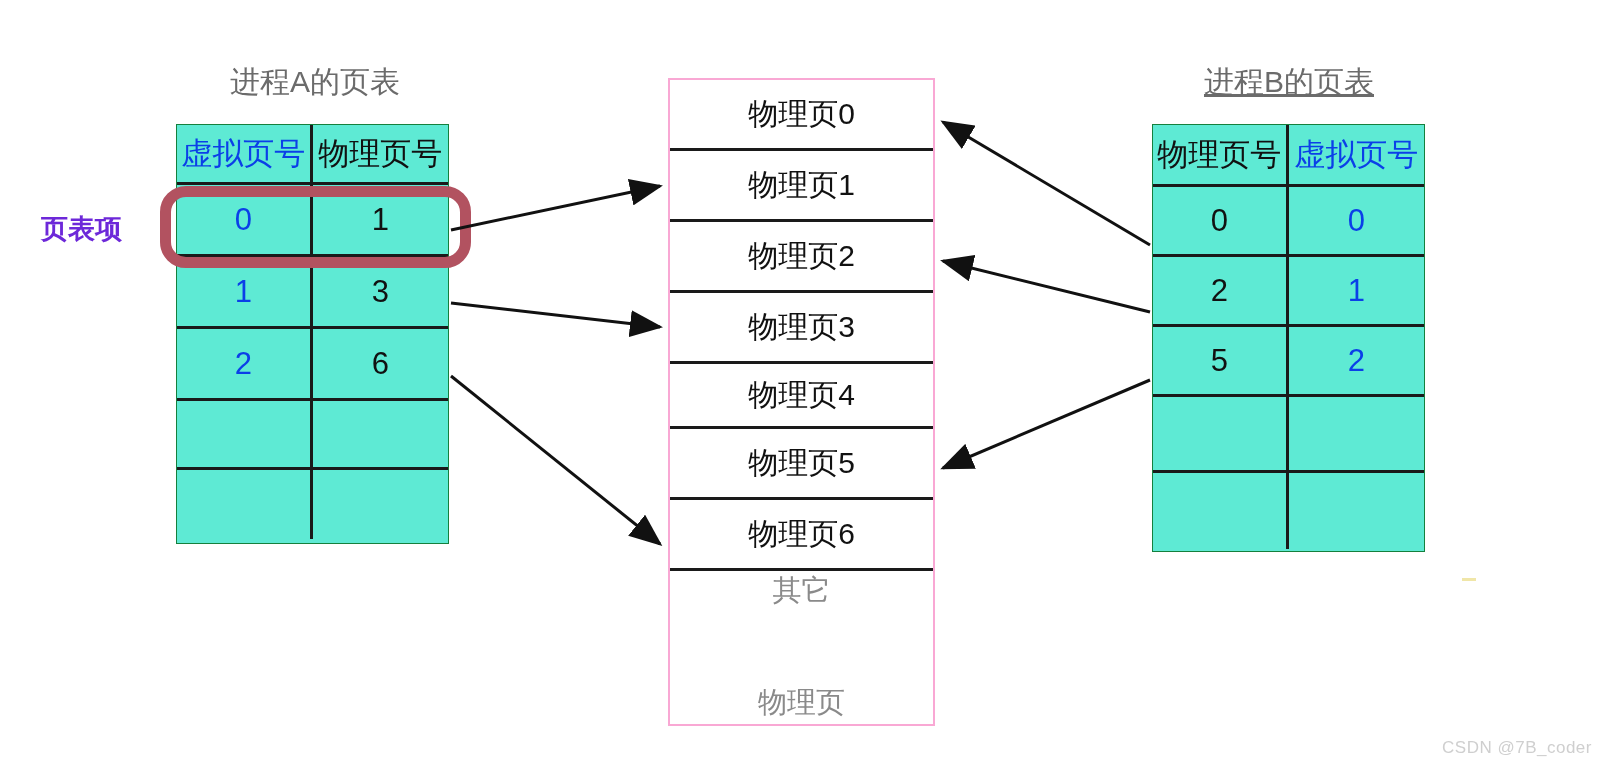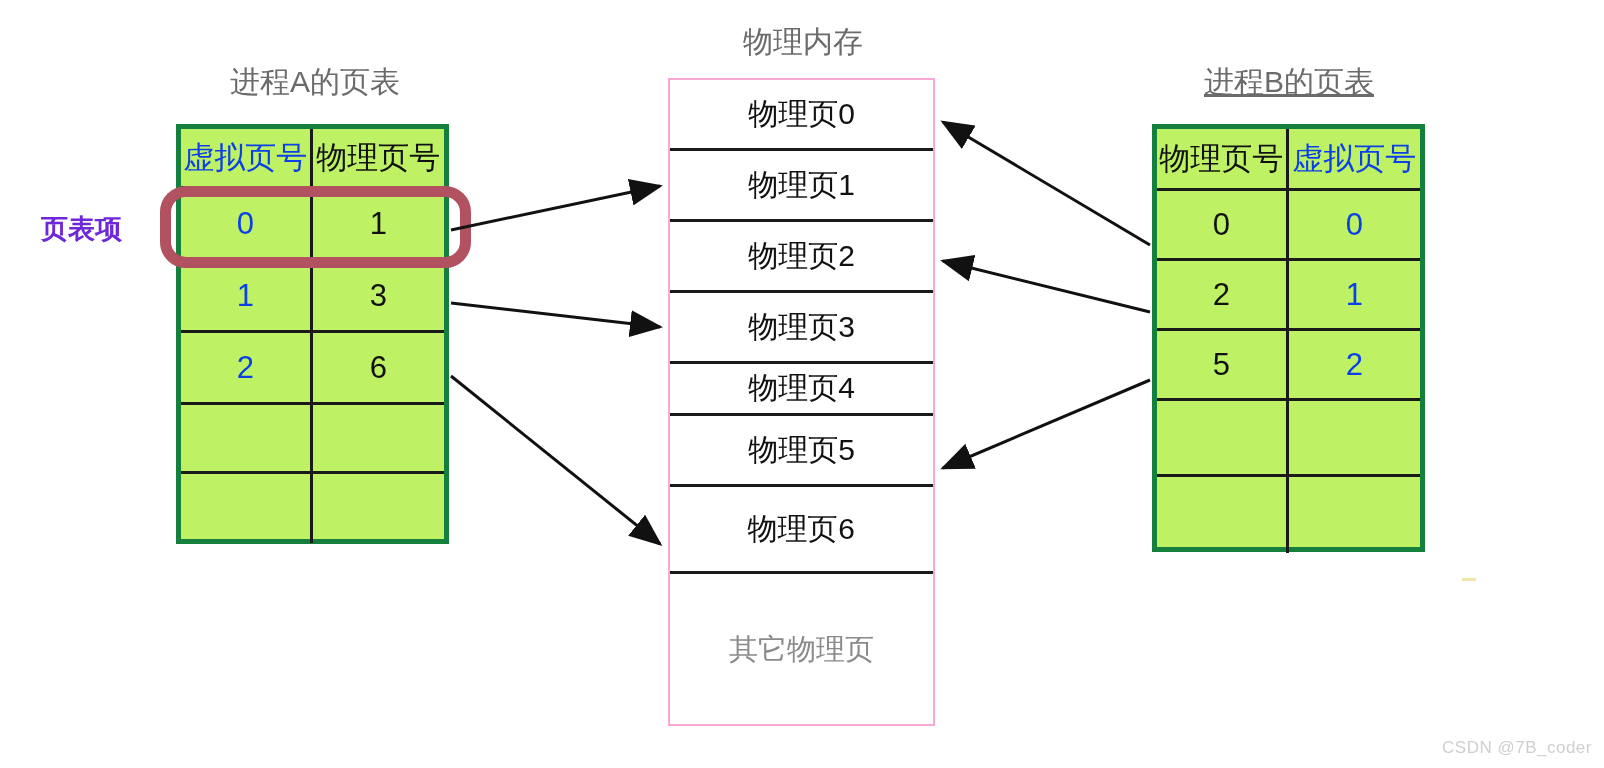--- a/index.html
+++ b/index.html
@@ -10,22 +10,22 @@
   }
   #stage{position:absolute;left:0;top:0;width:1604px;height:768px;}
 
   .ttl{
     position:absolute;color:#6b6b6b;font-size:30px;
     white-space:nowrap;text-align:center;
   }
 
   
   .ptable{
-    position:absolute;border:5px solid #15803d;
-    box-sizing:border-box;background:#bef264;
+    position:absolute;border:1px solid #15803d;
+    box-sizing:border-box;background:#5eead4;
   }
   .ptable .row{
     display:flex;width:100%;box-sizing:border-box;
     border-bottom:3px solid #1a1a1a;
   }
   .ptable .row:last-child{border-bottom:none;}
   .ptable .cell{
     flex:1 1 50%;box-sizing:border-box;
     display:flex;align-items:center;justify-content:center;
     font-size:31px;color:#111;white-space:nowrap;
@@ -38,21 +38,21 @@
   #mem{
     position:absolute;border:2px solid #f9a8d4;box-sizing:border-box;background:#fff;
   }
   #mem .mrow{
     box-sizing:border-box;border-bottom:3px solid #1a1a1a;
     display:flex;align-items:center;justify-content:center;
     font-size:30px;color:#111;
   }
   #mem .mrow:last-child{border-bottom:none;}
   #mem .mrow.other{
-    color:#8a8a8a;flex-direction:row;line-height:1.35;font-size:29px;
+    color:#8a8a8a;flex-direction:column;line-height:1.35;font-size:29px;justify-content:space-between;
   }
 
   
   #hl{
     position:absolute;border:11px solid #b25260;border-radius:26px;
     box-sizing:border-box;pointer-events:none;background:transparent;
   }
   #hl-label{
     position:absolute;color:#6d28d9;font-size:27px;font-weight:bold;
     white-space:nowrap;
@@ -67,21 +67,20 @@
     font-size:17px;white-space:nowrap;letter-spacing:.5px;
   }
   #spec{position:absolute;left:1462px;top:578px;width:14px;height:3px;background:#f0e6a8;}
 </style>
 </head>
 <body>
 
 <div id="stage">
 
   <div class="ttl" style="left:165px;top:62px;width:300px;">进程A的页表</div>
-  <div class="ttl" style="left:653px;top:22px;width:300px;">物理内存</div>
   <div class="ttl" style="left:1139px;top:62px;width:300px;text-decoration:underline;">进程B的页表</div>
 
   <div class="ptable" id="tableA" style="left:176px;top:124px;width:273px;height:420px;">
     <div class="row hdr" style="height:60px;">
       <div class="cell left blue">虚拟页号</div>
       <div class="cell">物理页号</div>
     </div>
     <div class="row" style="height:72px;">
       <div class="cell left blue">0</div>
       <div class="cell">1</div>
@@ -105,23 +104,23 @@
   </div>
 
   <div id="hl" style="left:160px;top:186px;width:311px;height:82px;"></div>
   <div id="hl-label" style="left:41px;top:211px;">页表项</div>
 
   <div id="mem" style="left:668px;top:78px;width:267px;height:648px;">
     <div class="mrow" style="height:71px;">物理页0</div>
     <div class="mrow" style="height:71px;">物理页1</div>
     <div class="mrow" style="height:71px;">物理页2</div>
     <div class="mrow" style="height:71px;">物理页3</div>
-    <div class="mrow" style="height:52px;">物理页4</div>
+    <div class="mrow" style="height:65px;">物理页4</div>
     <div class="mrow" style="height:71px;">物理页5</div>
-    <div class="mrow" style="height:87px;font-family:Liberation Mono, monospace;">物理页6</div>
+    <div class="mrow" style="height:71px;">物理页6</div>
     <div class="mrow other" style="height:151px;">
       <span>其它</span>
       <span>物理页</span>
     </div>
   </div>
 
   <div class="ptable" id="tableB" style="left:1152px;top:124px;width:273px;height:428px;">
     <div class="row hdr" style="height:62px;">
       <div class="cell left">物理页号</div>
       <div class="cell blue">虚拟页号</div>

